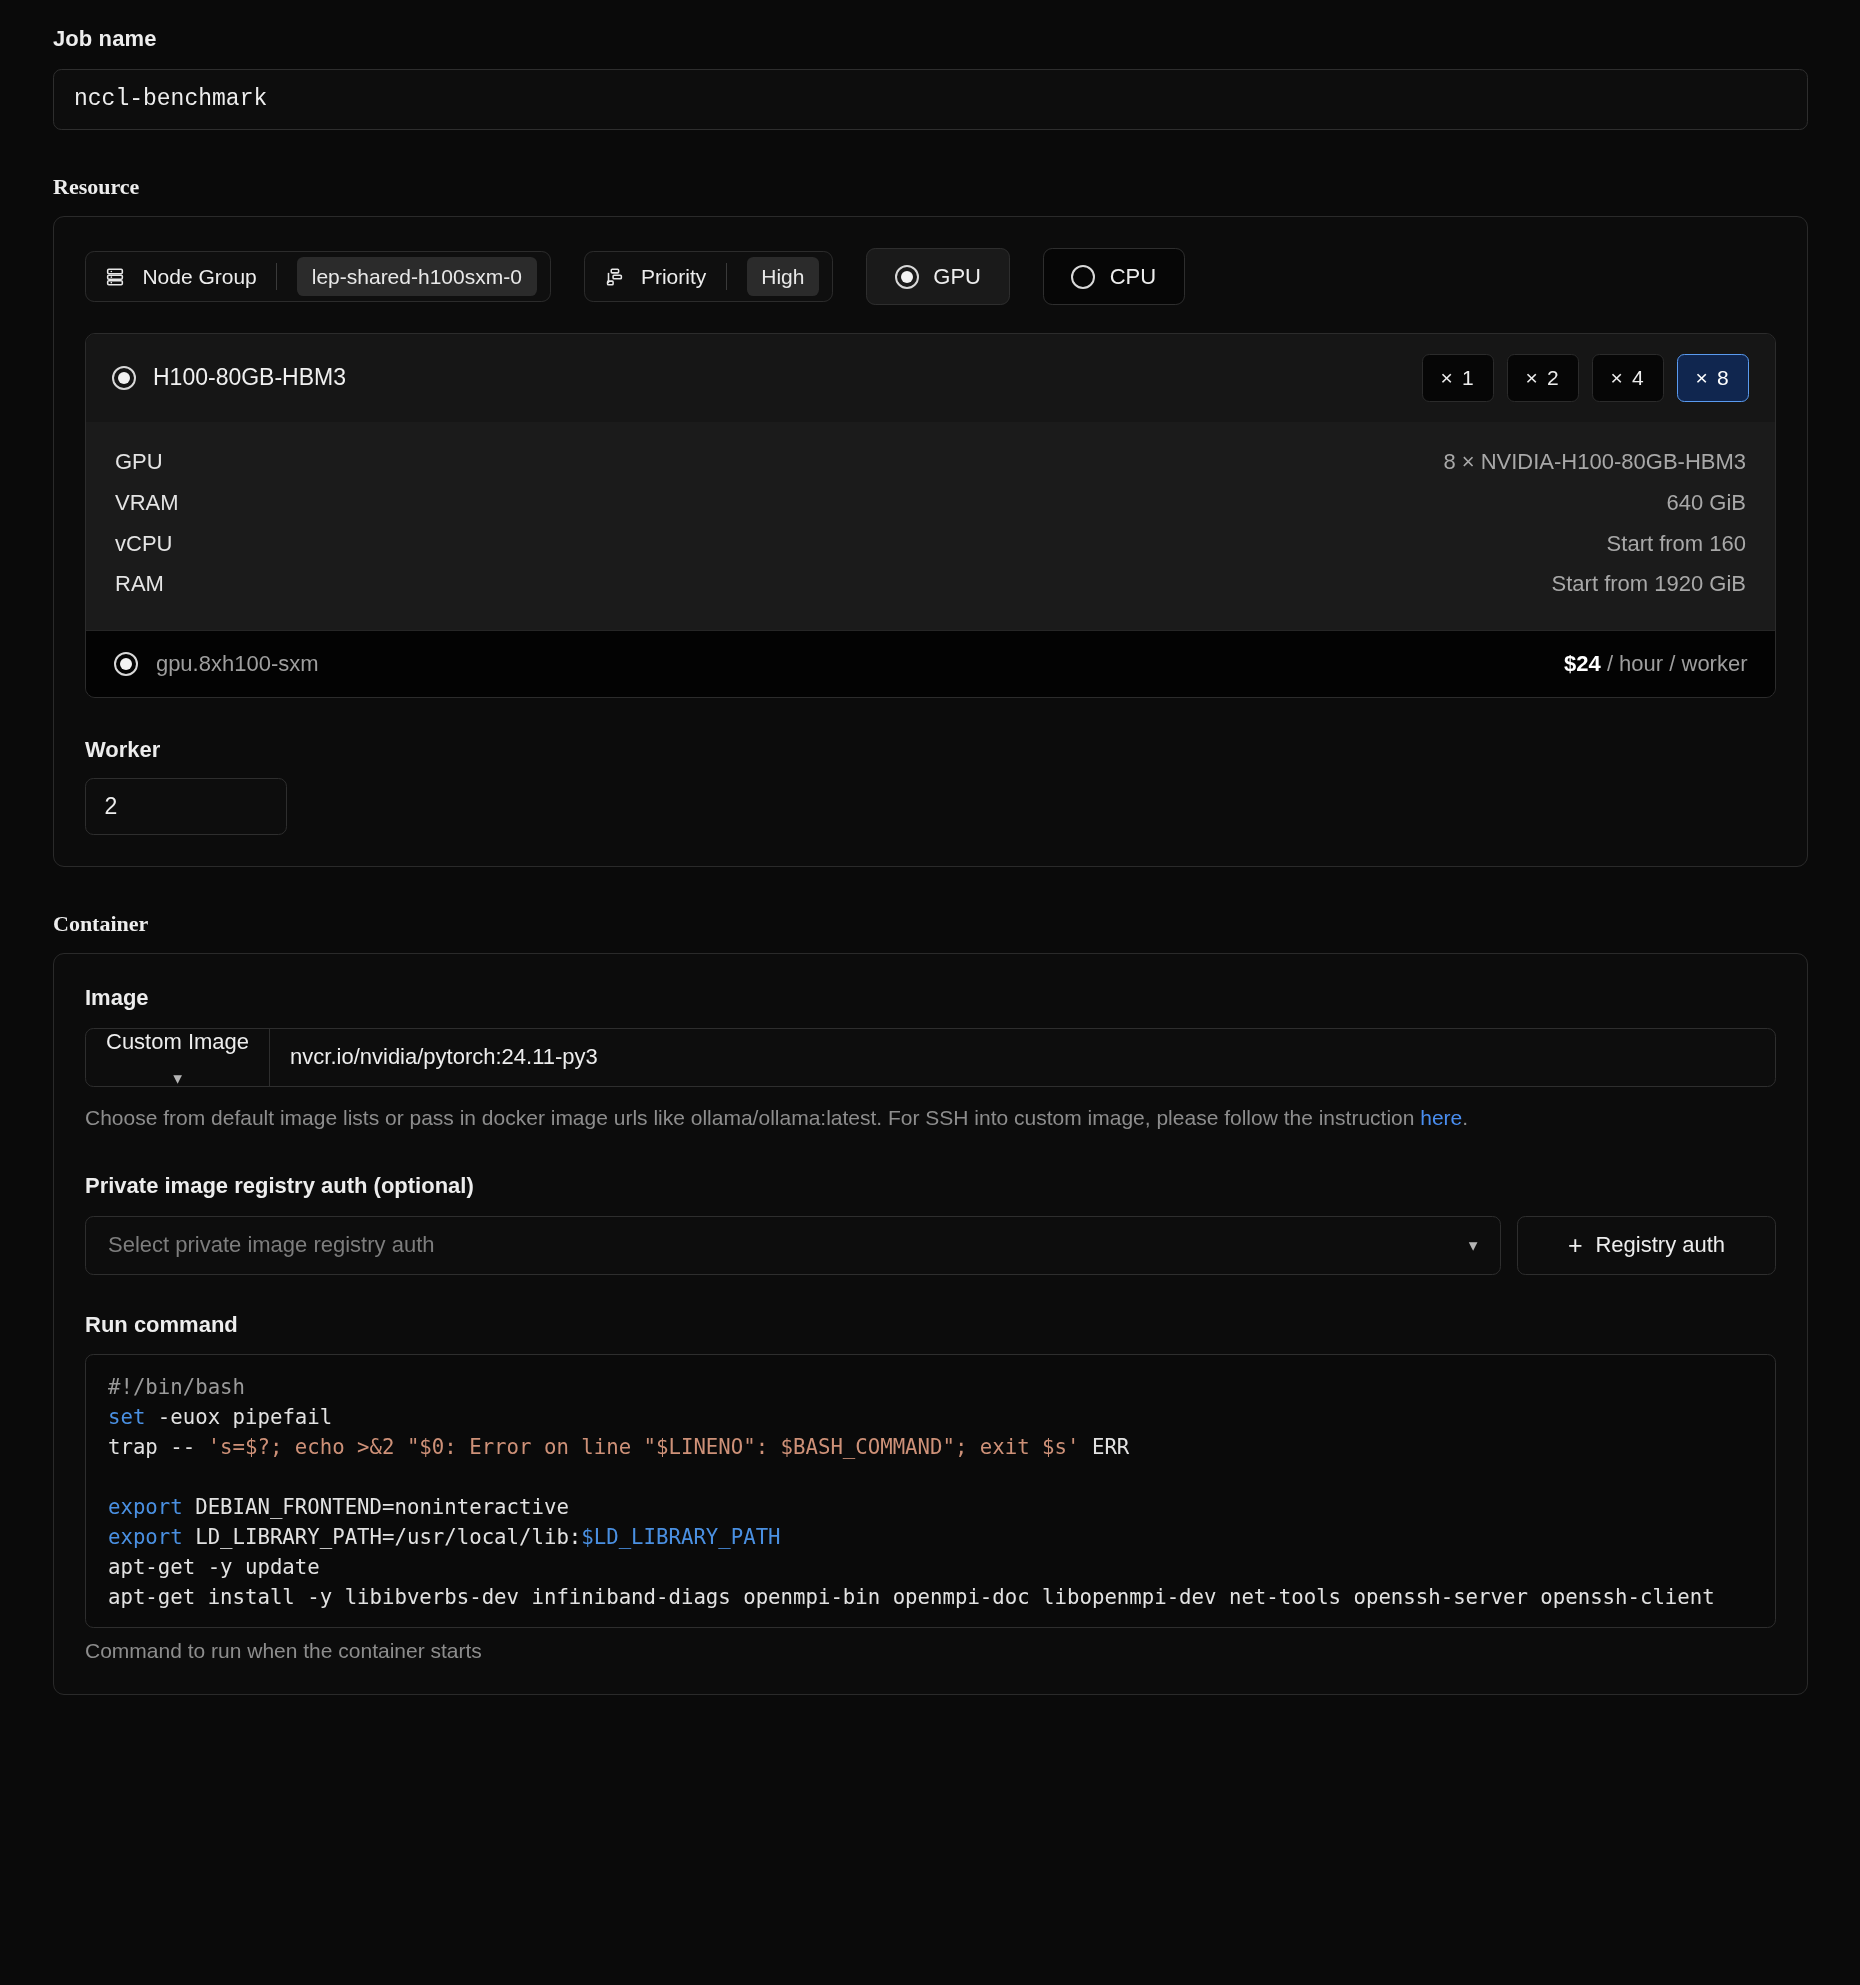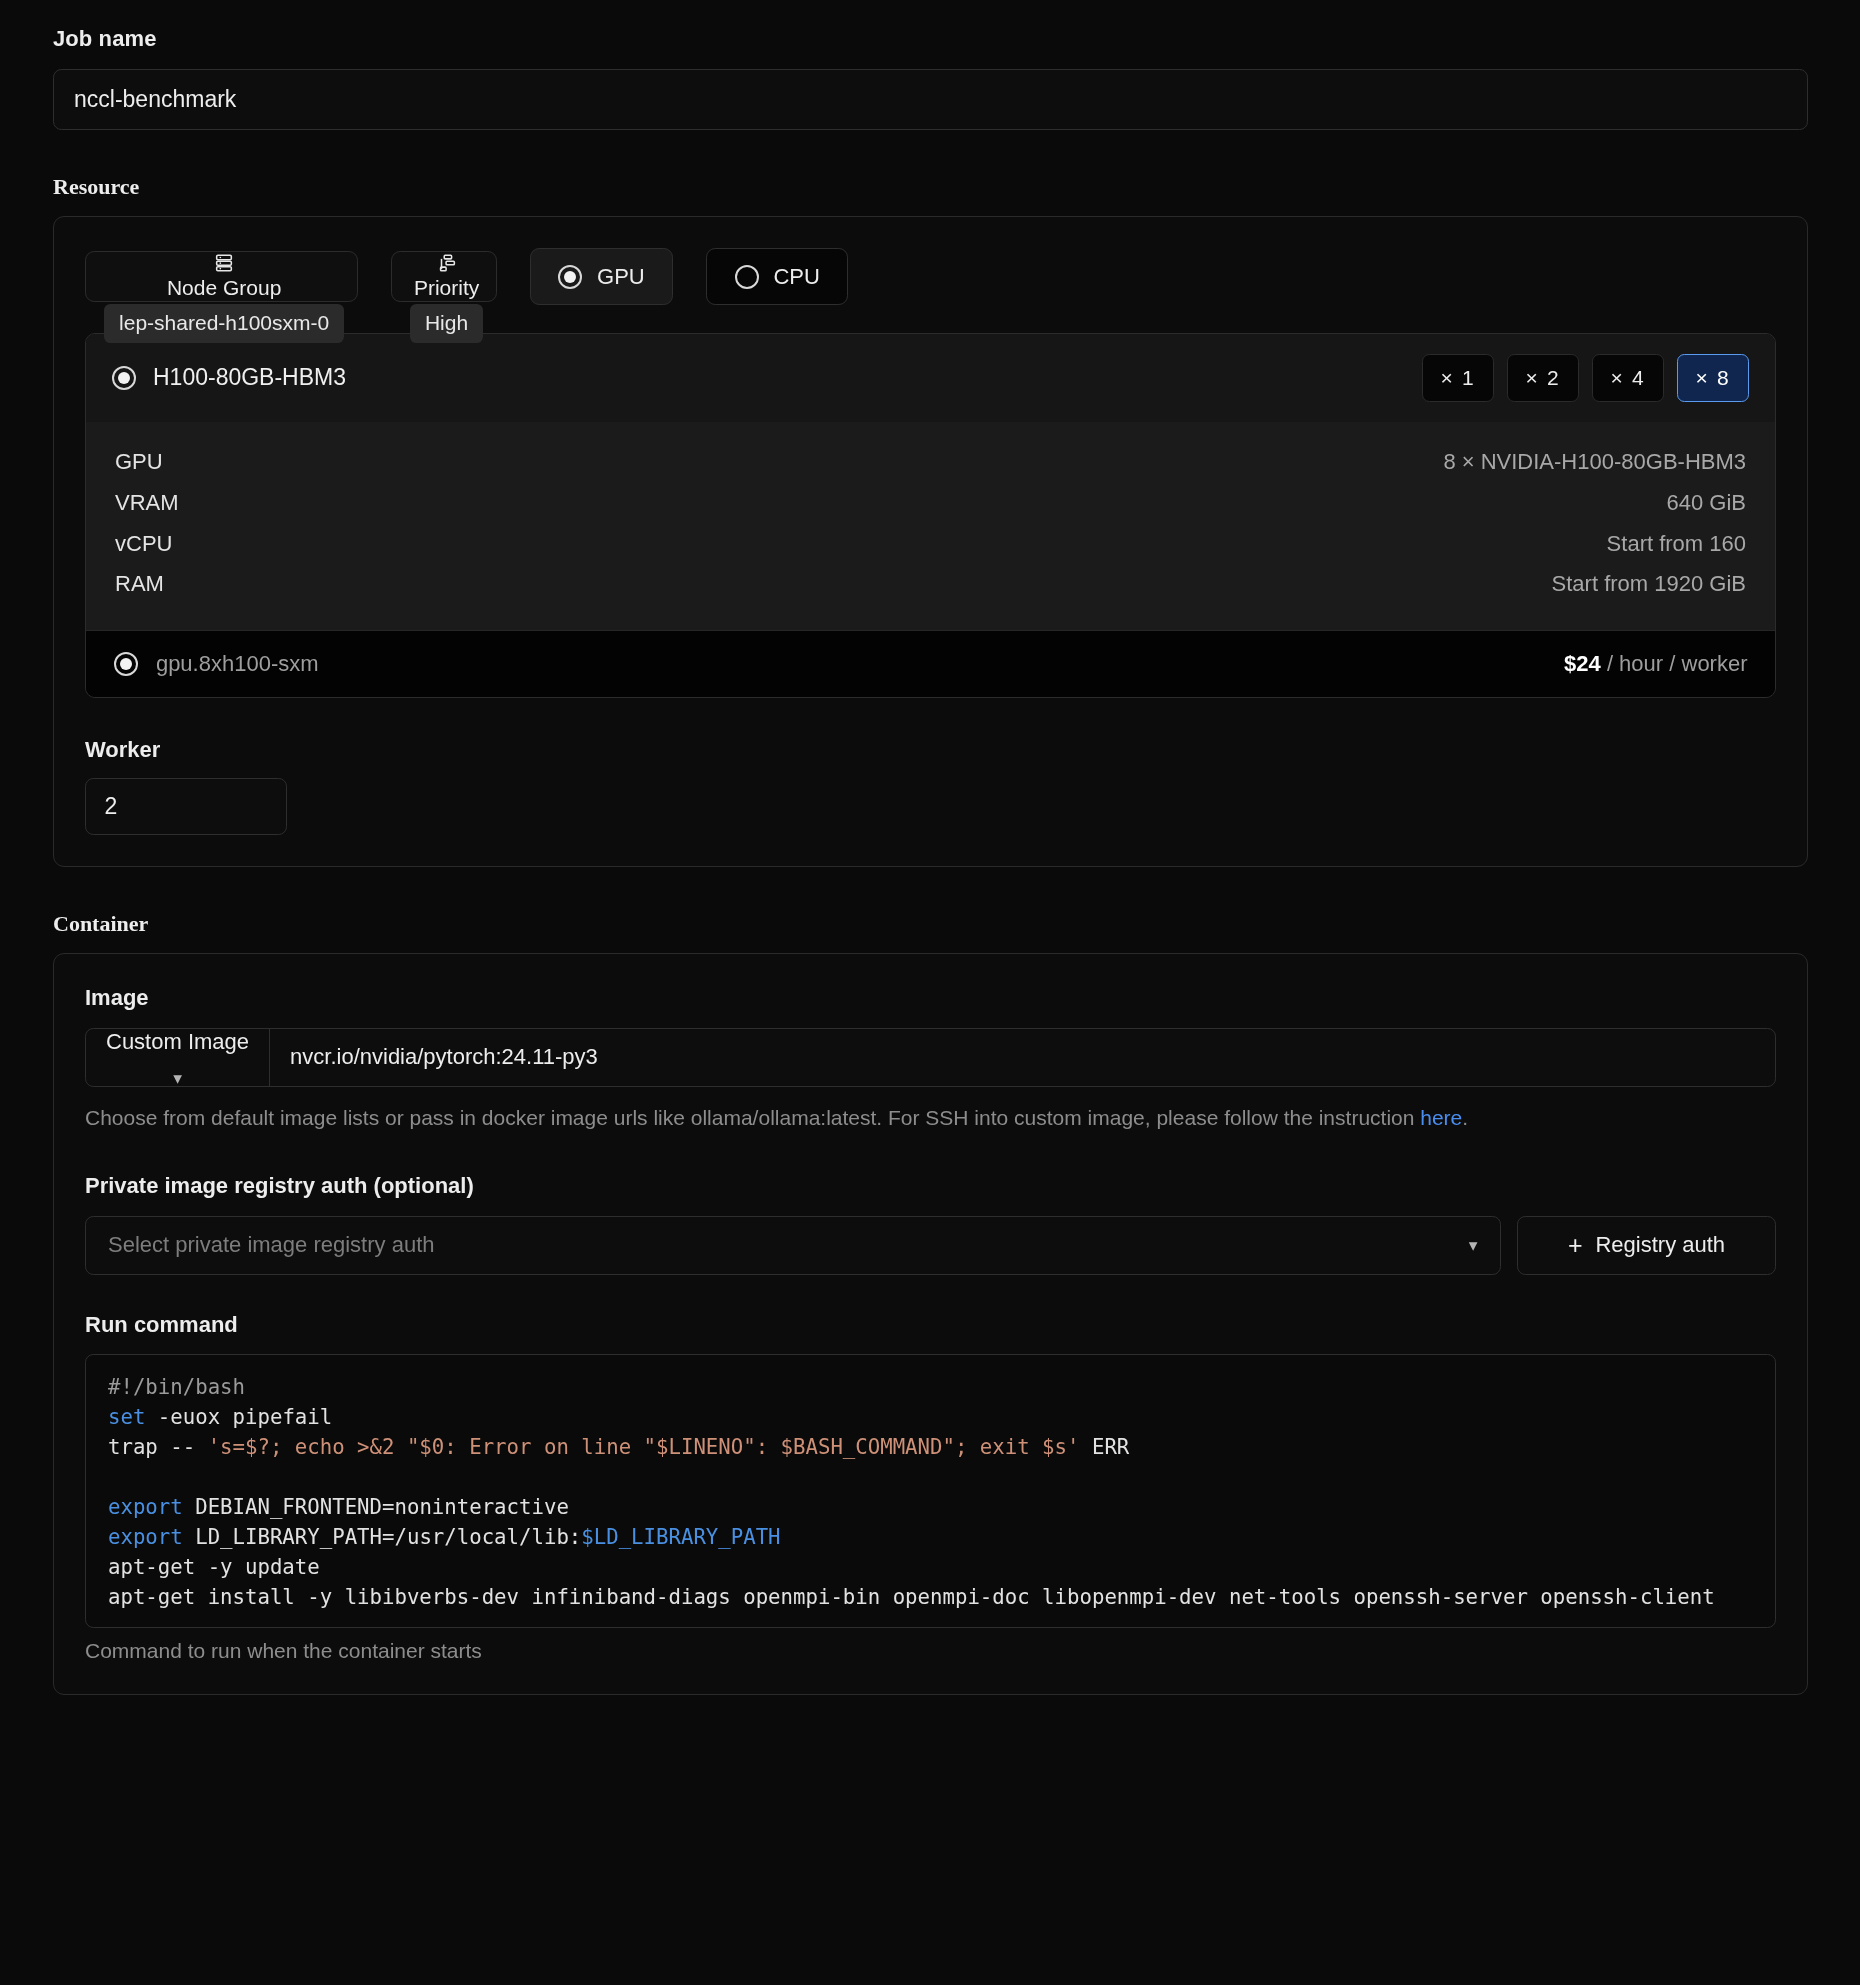--- a/index.html
+++ b/index.html
@@ -18,21 +18,21 @@
     letter-spacing: 0.1px; margin-bottom: 16.5px;
   }
 
   .text-input {
     width: 100%; height: 61px;
     background: #0d0d0d;
     border: 0.9px solid #2e2e2e;
     border-radius: 8.3px;
     color: #ededed;
     font-size: 23px;
-    font-family: Liberation Sans, sans-serif;
+    font-family: Liberation Mono, monospace;
     padding: 0 20px;
     display: flex; align-items: center;
   }
 
   .section-title {
     font-size: 22px; font-weight: 600; color: #ededed;
     margin: 44px 0 16.5px 0;
     font-family: Liberation Serif, serif;
   }
 
@@ -46,22 +46,21 @@
   
   .ctrl-row { display: flex; align-items: center; gap: 33px; }
 
   .pill {
     display: flex; align-items: center;
     height: 51px;
     border: 0.9px solid #2c2c2c;
     border-radius: 9.2px;
     background: #0f0f0f;
     padding: 0 13px 0 18.4px;
-    gap: 2px;
-    flex-direction: column;
+    gap: 16px;
   }
   .pill .glyph { display: flex; align-items: center; color: #e6e6e6; }
   .pill .ptitle { font-size: 21px; color: #ededed; }
   .pill .vsep { width: 0.9px; height: 27.5px; background: #3a3a3a; margin: 0 3.7px; }
   .pill .pval {
     background: #2b2b2b; border-radius: 6.4px;
     padding: 7.3px 14.7px; font-size: 21px; color: #e8e8e8;
   }
 
   .radio-pill {

